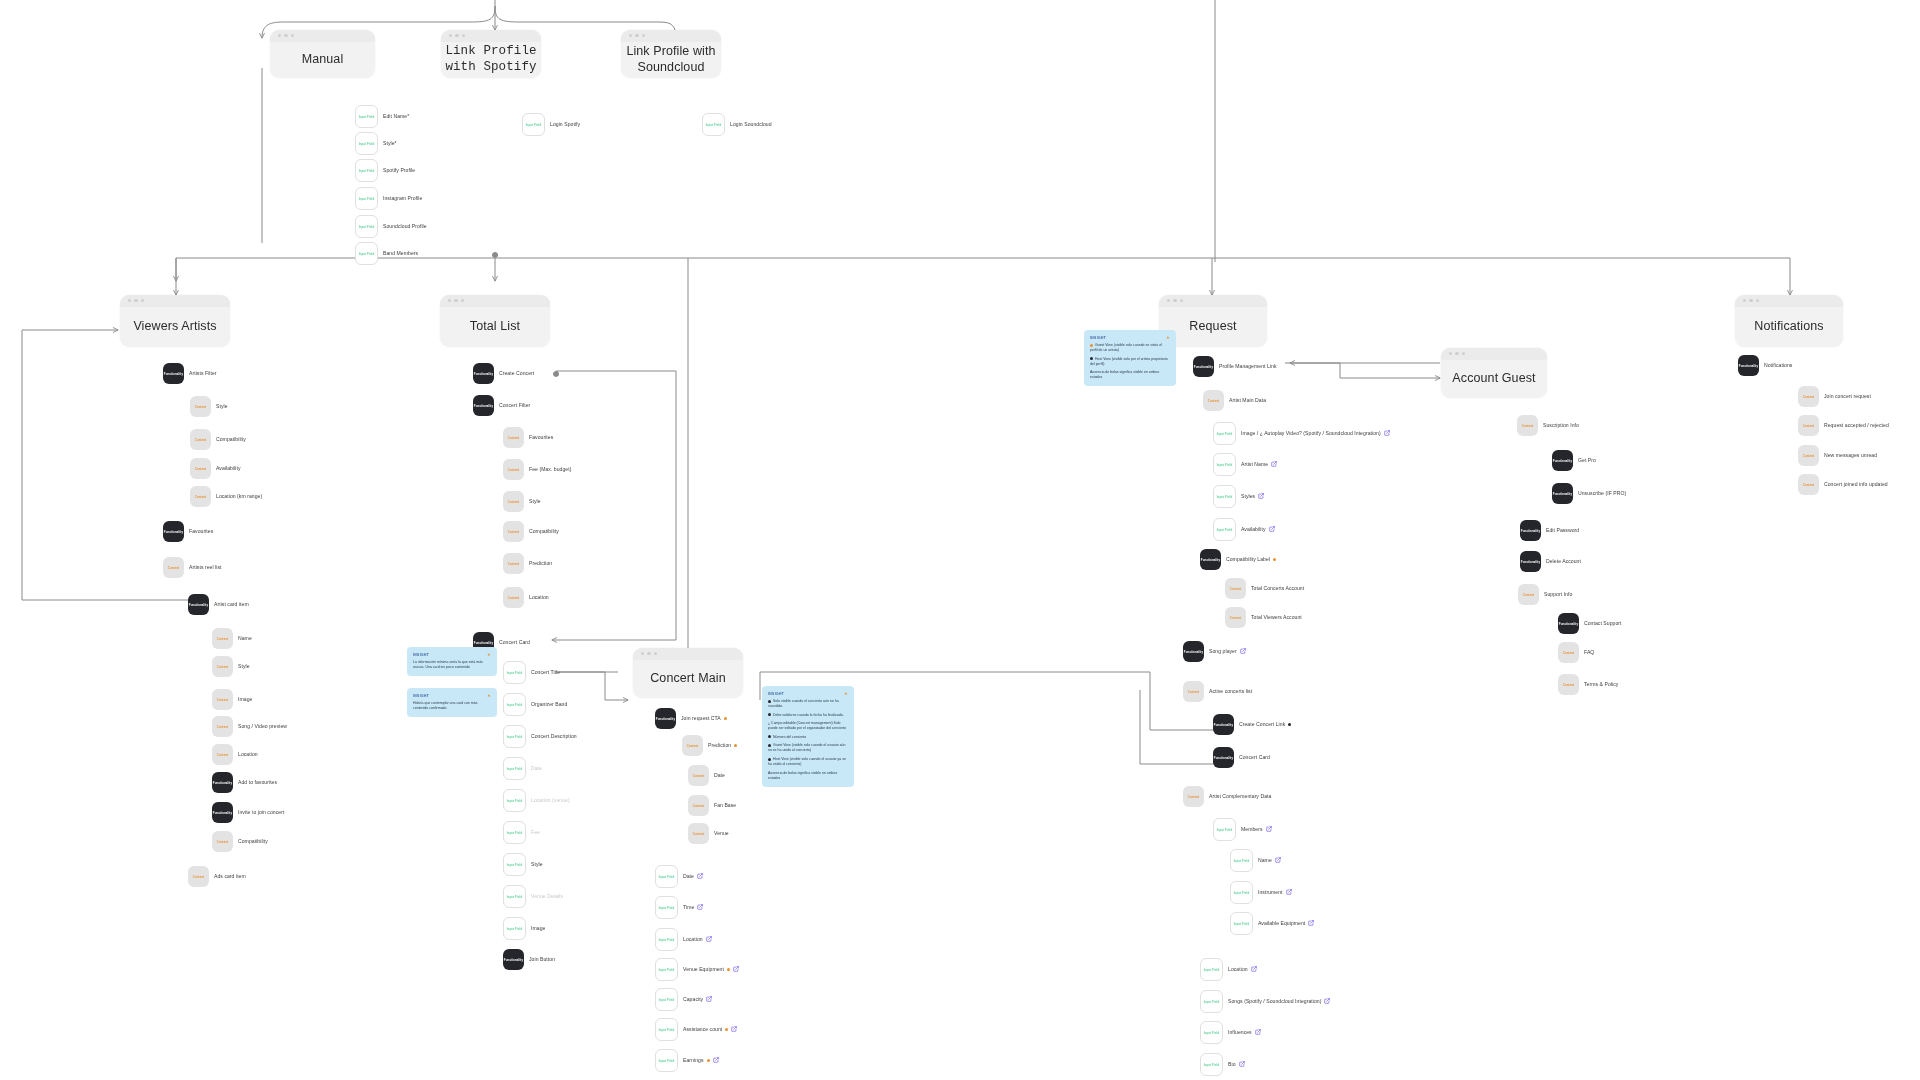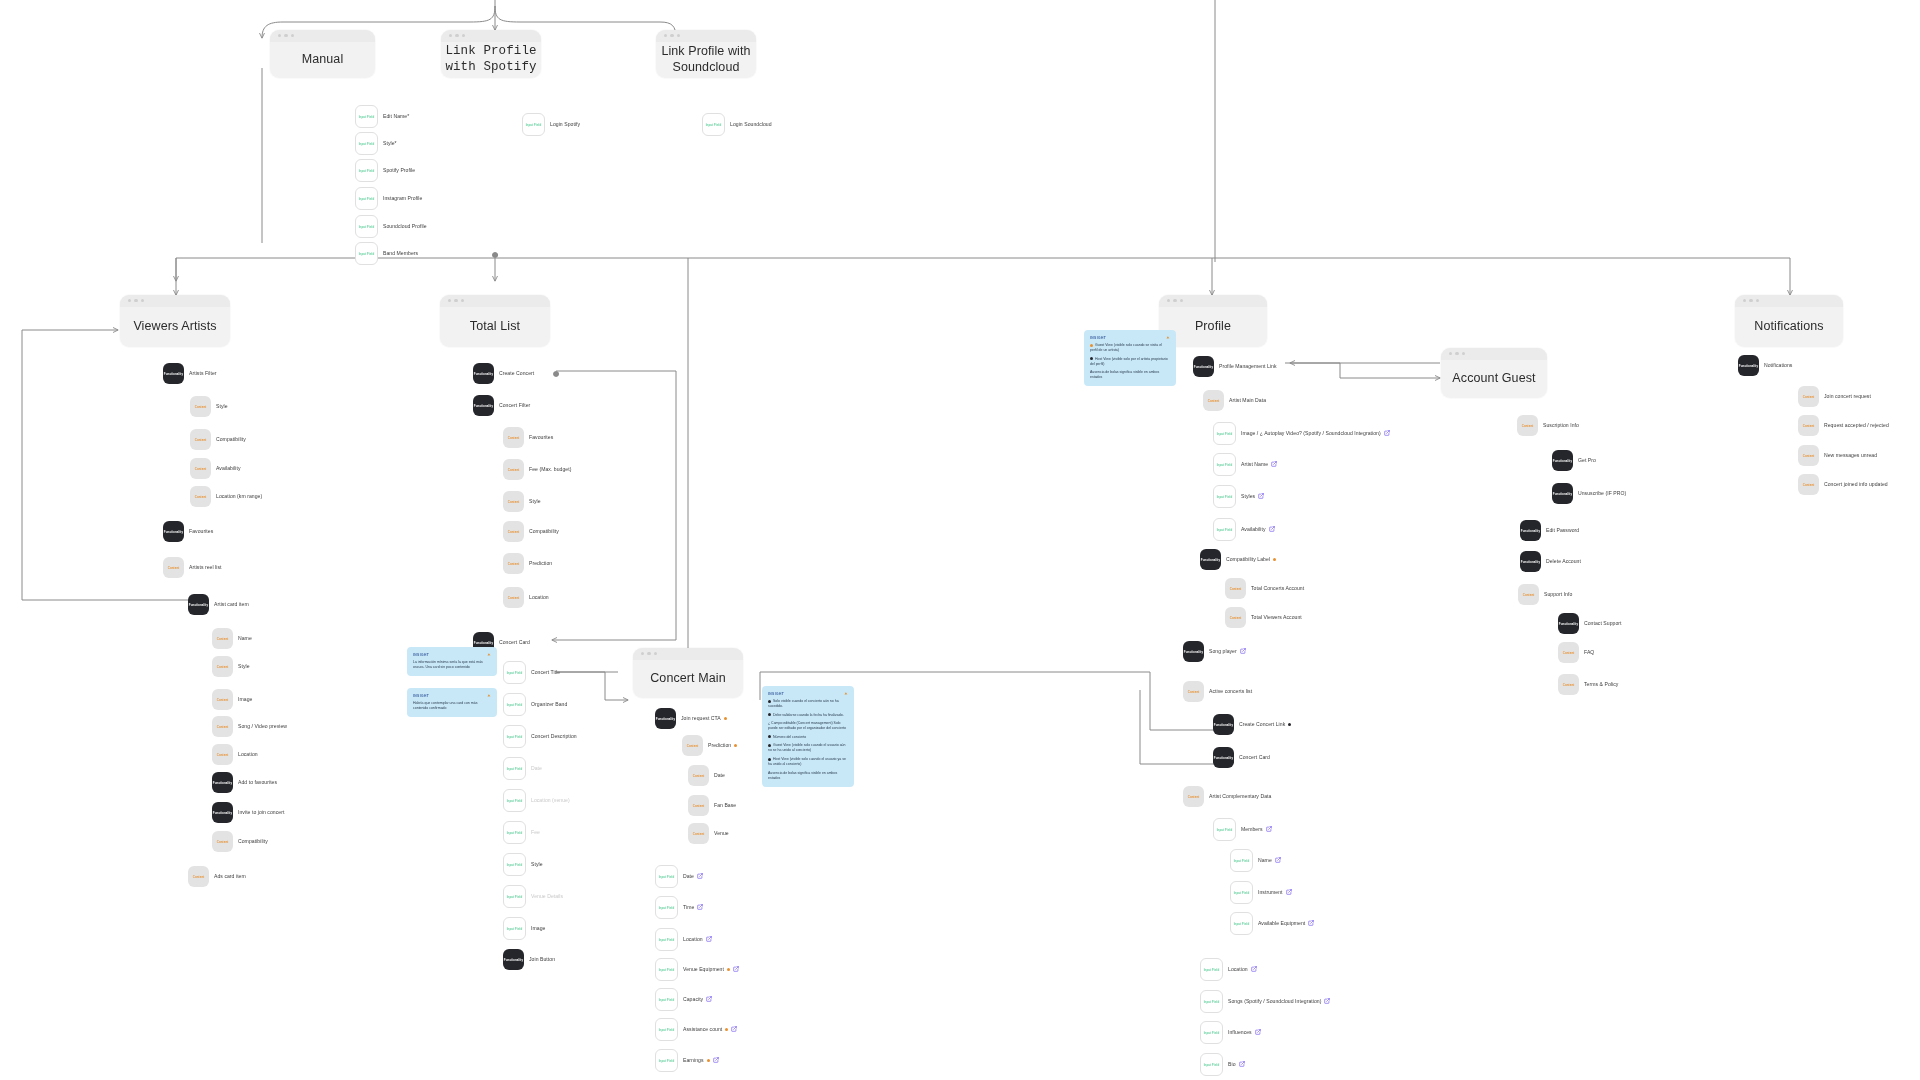--- a/index.html
+++ b/index.html
@@ -133,21 +133,21 @@
   <div class="page" style="left:441px;top:30px;width:100px;height:48px;font-family:Liberation Mono, monospace;">
     <span class="chrome"></span>
     <span class="dots">
         <i></i>
         <i></i>
         <i></i>
       </span>
     <div class="ttl">Link Profile with Spotify</div>
   </div>
 
-  <div class="page" style="left:656px;top:30px;width:100px;height:48px;">
+  <div class="page" style="left:621px;top:30px;width:100px;height:48px;">
     <span class="chrome"></span>
     <span class="dots">
         <i></i>
         <i></i>
         <i></i>
       </span>
     <div class="ttl">Link Profile with Soundcloud</div>
   </div>
 
   <div class="page" style="left:120px;top:295px;width:110px;height:52px;">
@@ -180,21 +180,21 @@
     <div class="ttl">Concert Main</div>
   </div>
 
   <div class="page" style="left:1159px;top:295px;width:108px;height:52px;">
     <span class="chrome"></span>
     <span class="dots">
         <i></i>
         <i></i>
         <i></i>
       </span>
-    <div class="ttl">Profile</div>
+    <div class="ttl">Request</div>
   </div>
 
   <div class="page" style="left:1441px;top:348px;width:106px;height:50px;">
     <span class="chrome"></span>
     <span class="dots">
         <i></i>
         <i></i>
         <i></i>
       </span>
     <div class="ttl">Account Guest</div>

